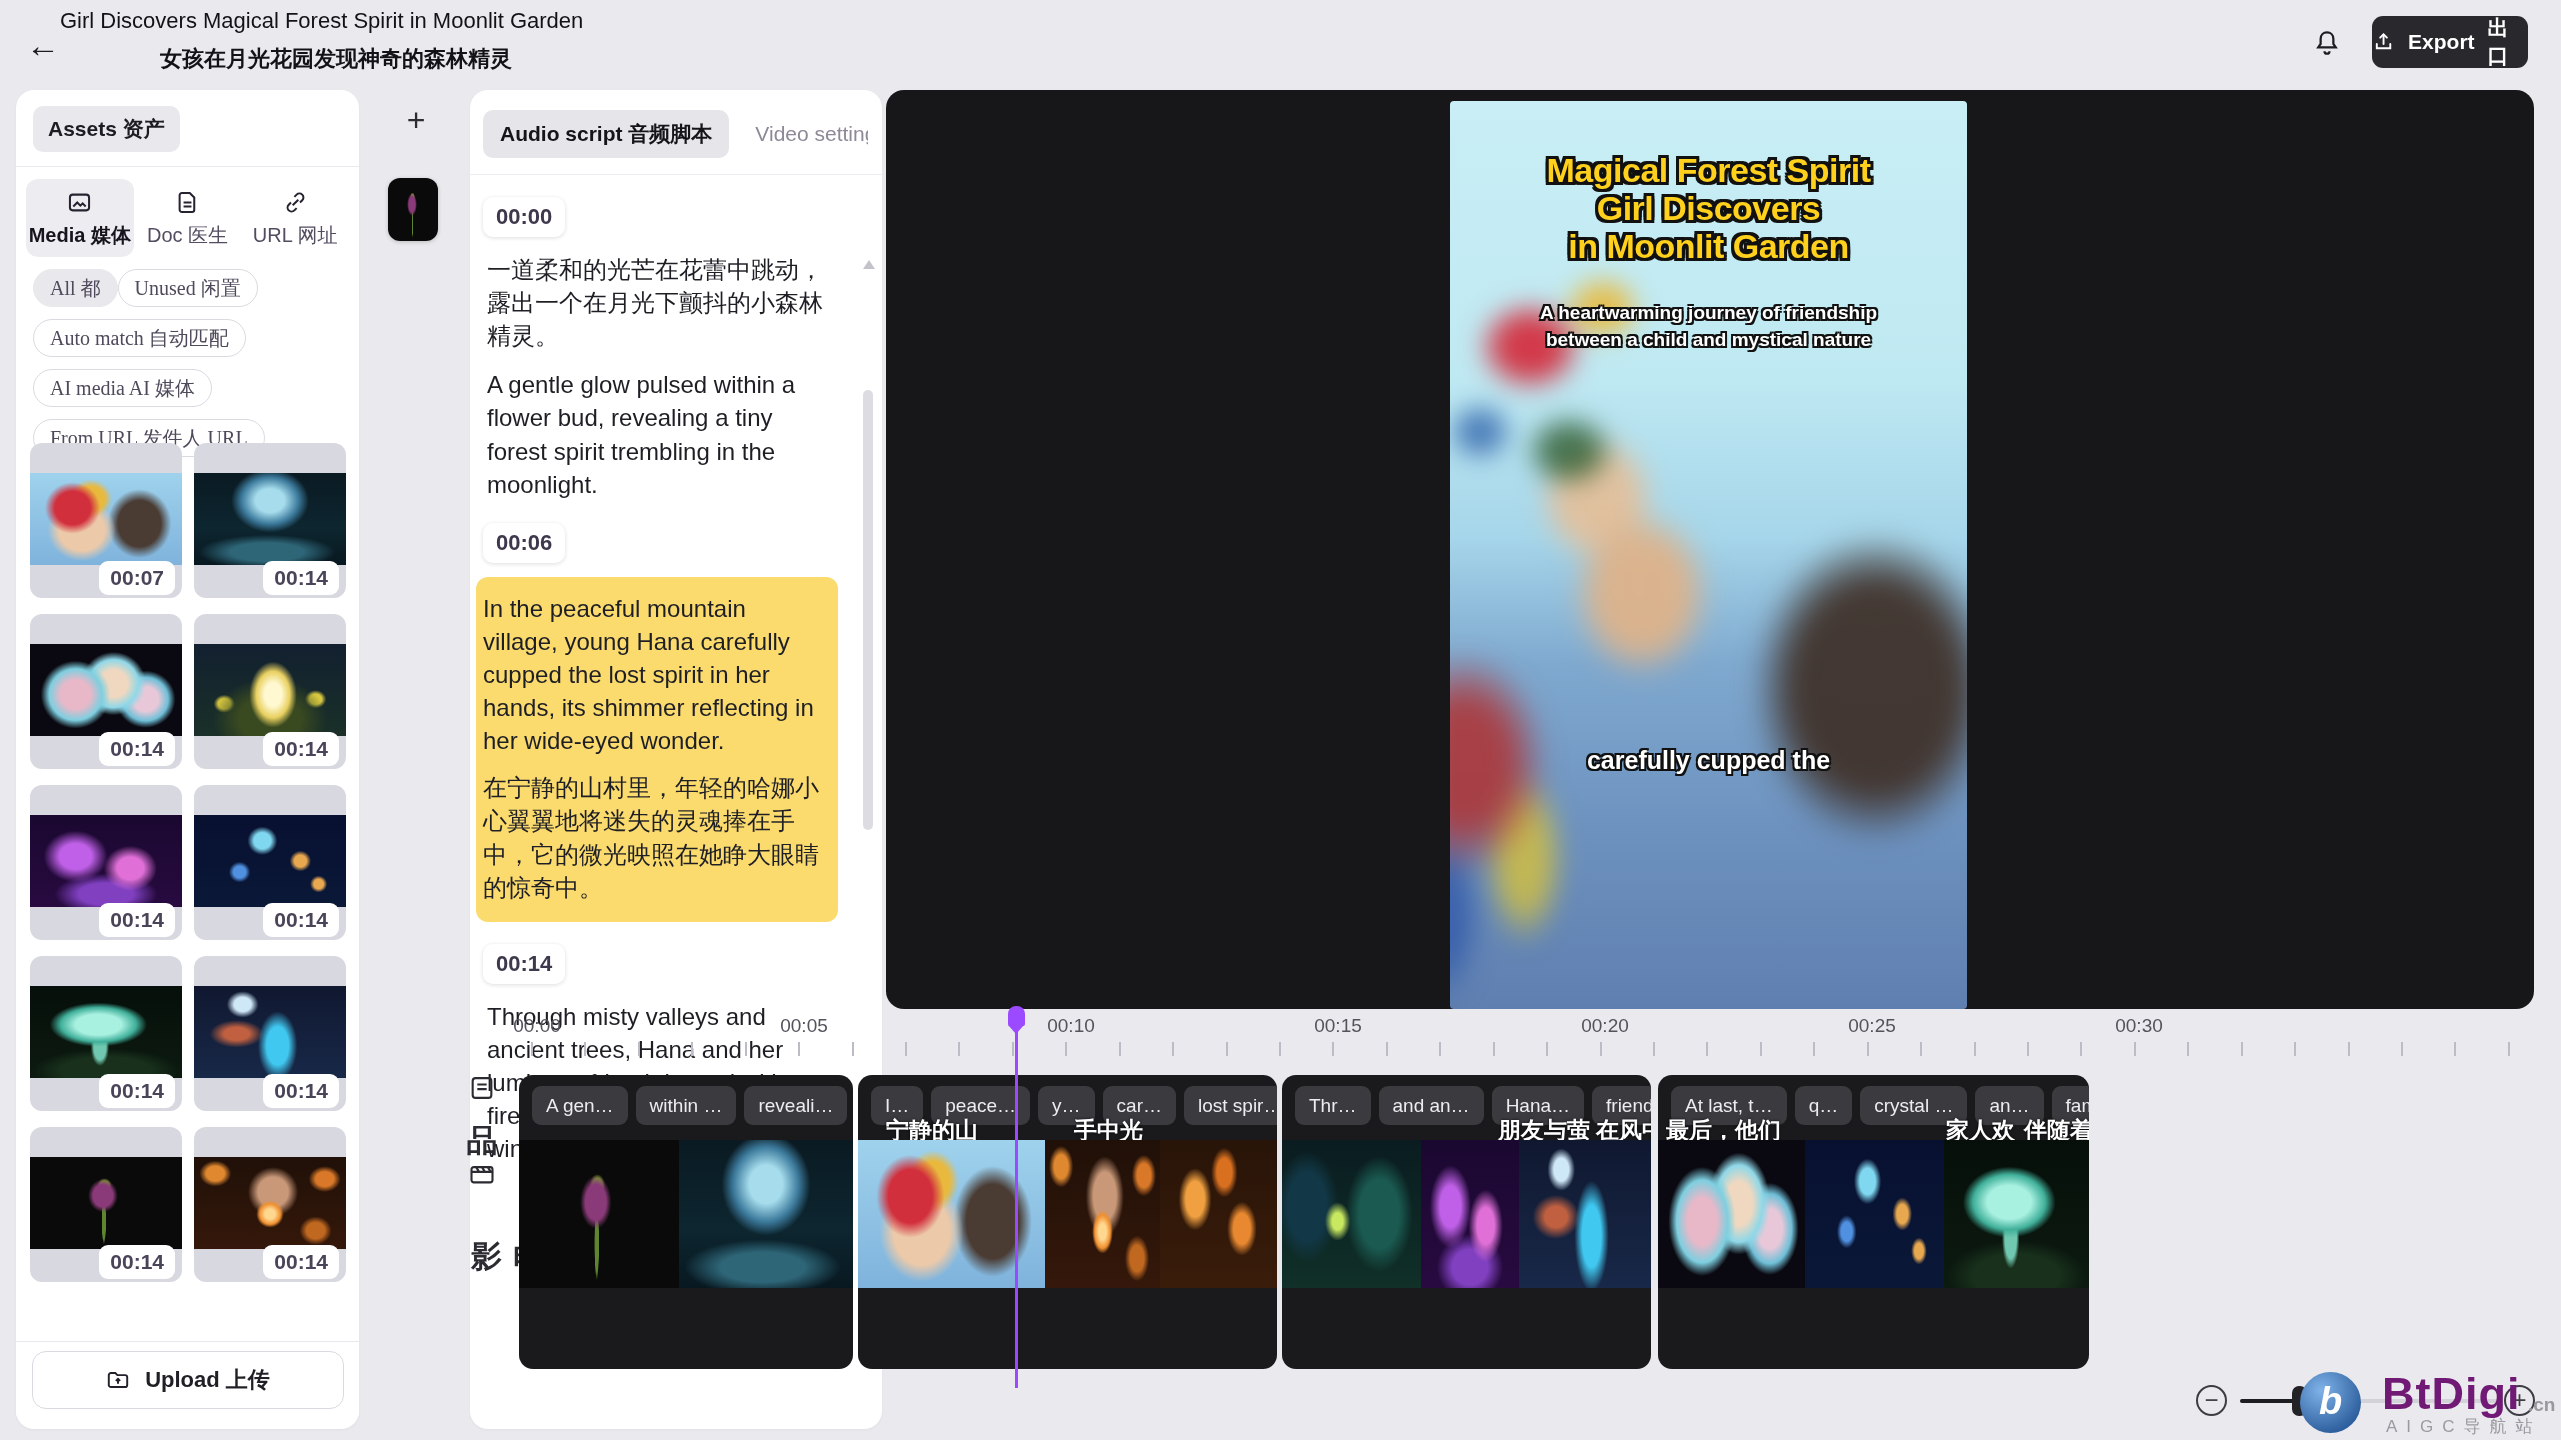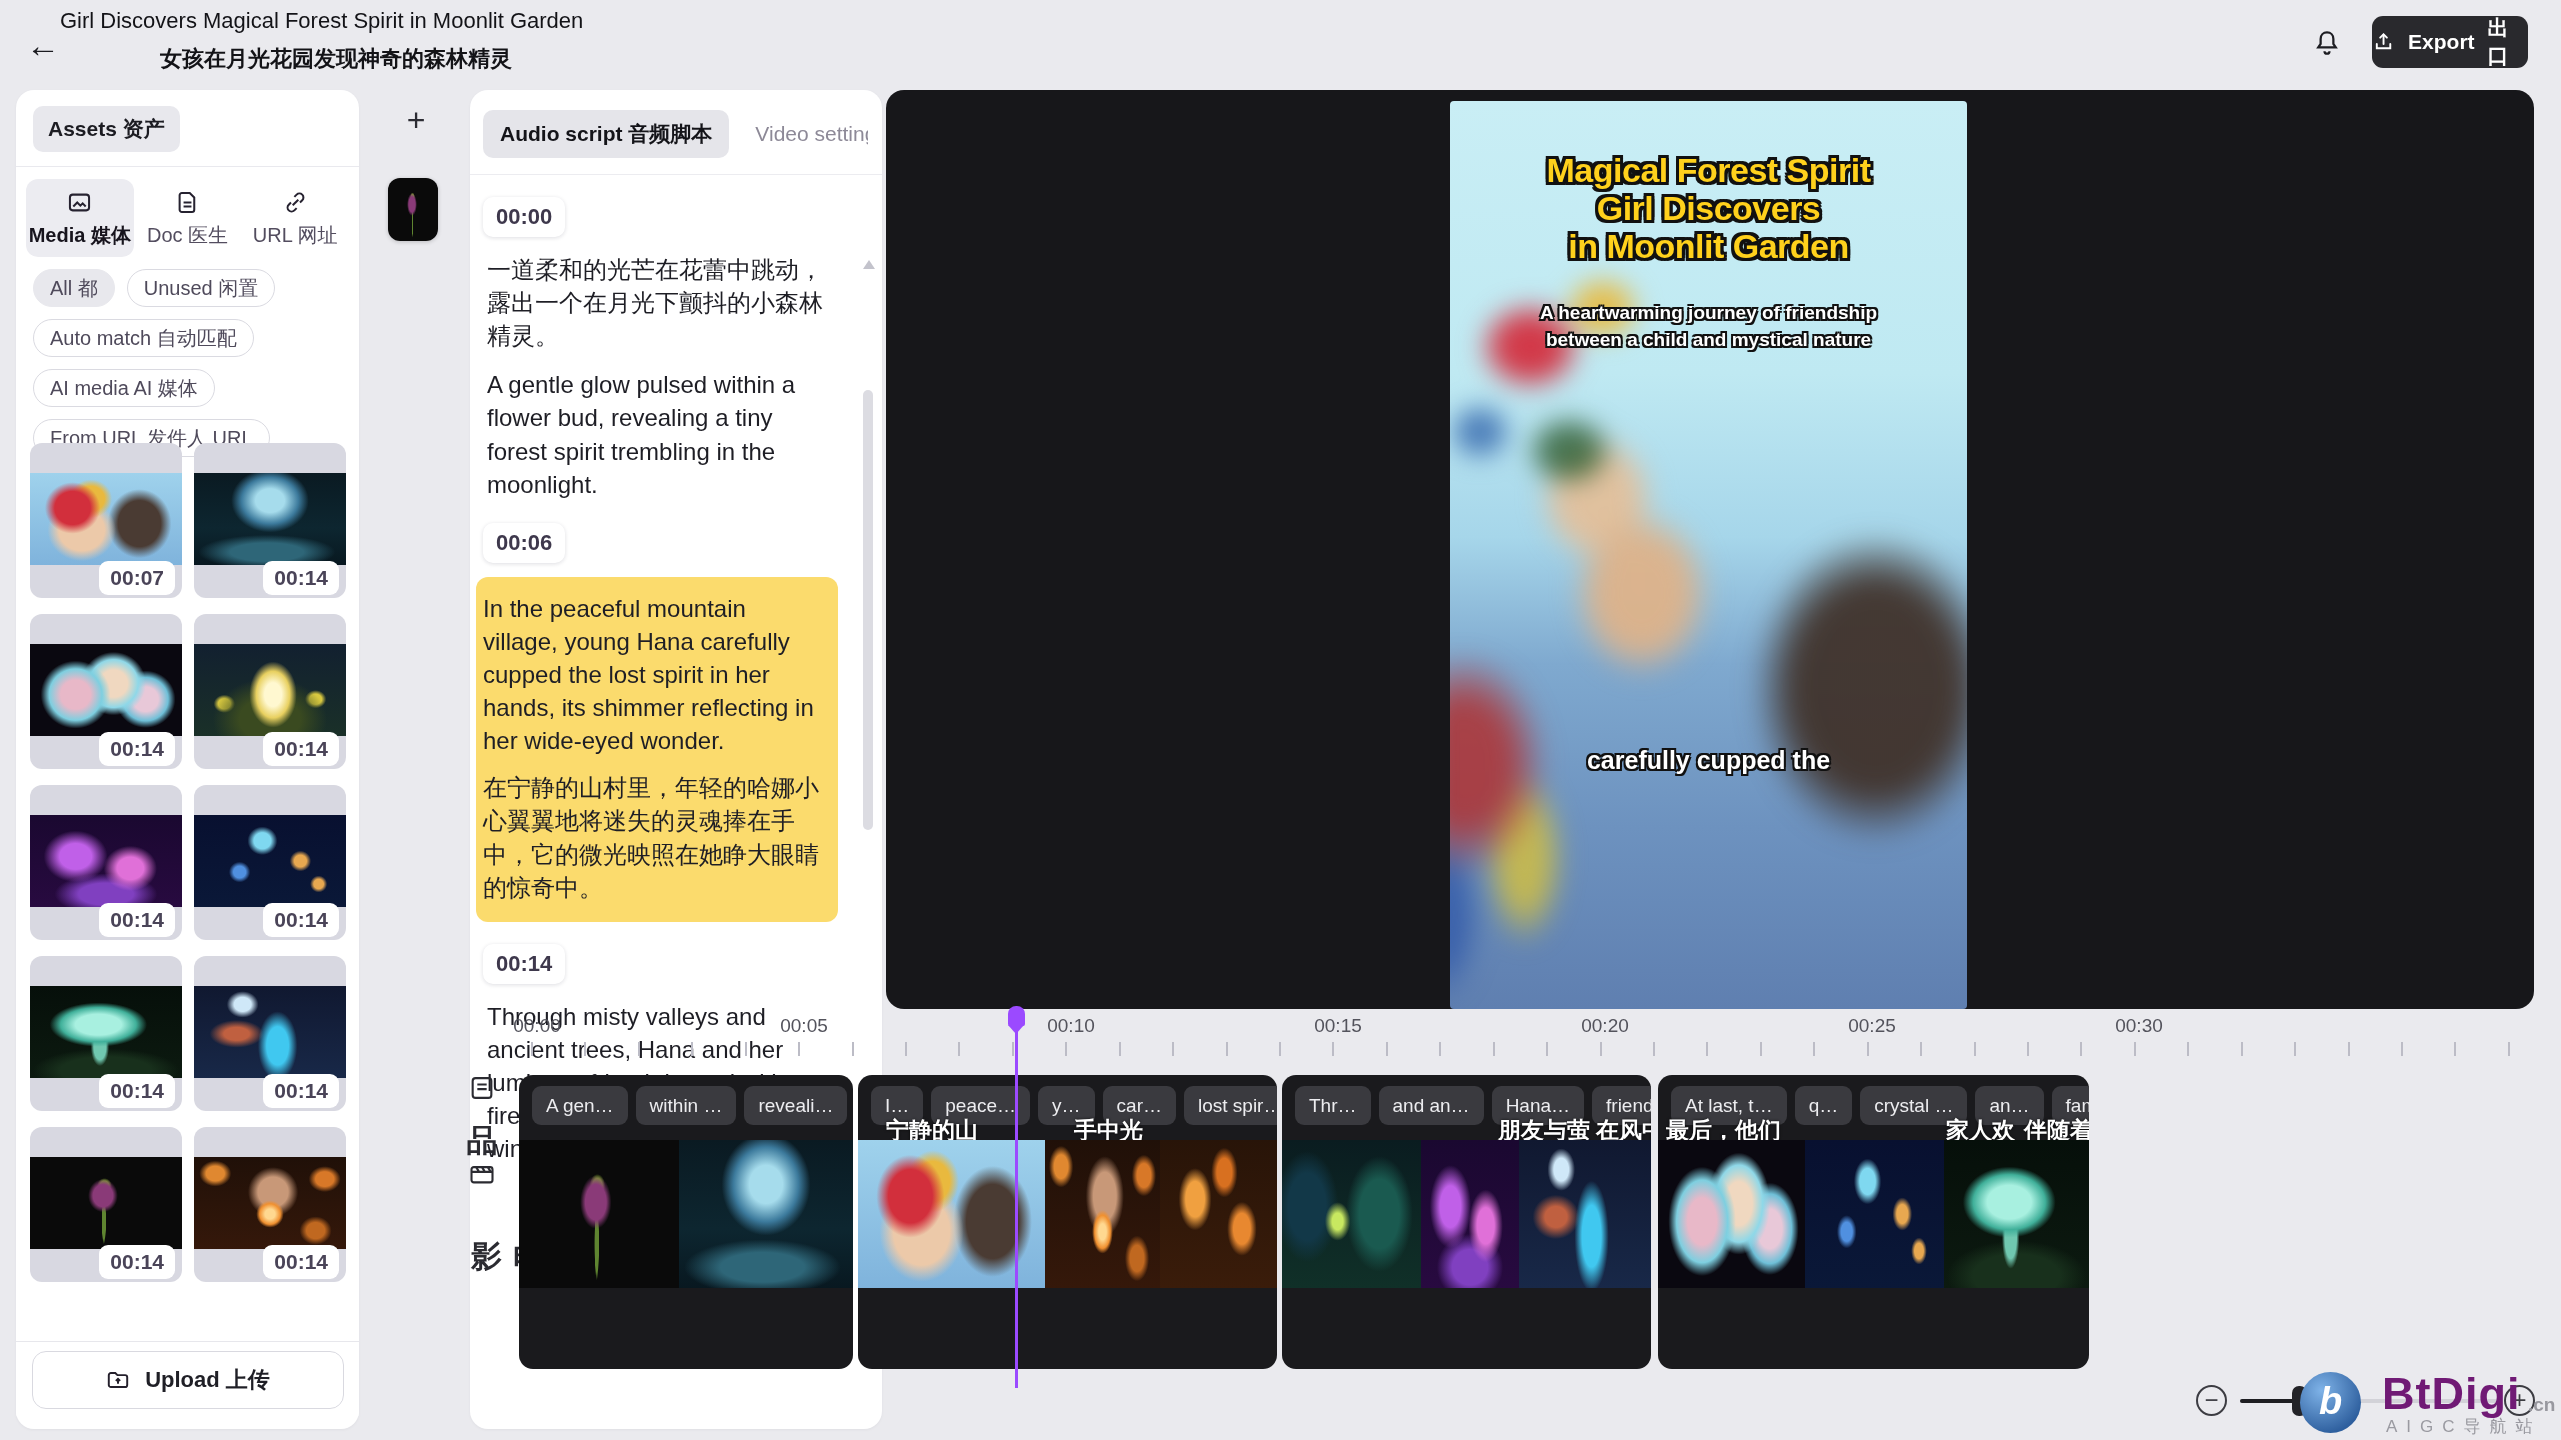--- a/index.html
+++ b/index.html
@@ -24,21 +24,21 @@
   .assets-title { display:inline-flex; margin:16px 0 0 17px; padding:9px 15px; background:#e8e8ed; border-radius:10px;
     font-size:21px; font-weight:700; color:#1c1c22; cursor:pointer; }
   .assets-divider { height:1px; background:#e9e9ee; margin-top:14px; }
   .assets-tabs { display:flex; padding:12px 10px 0 10px; }
   .atab { width:126px; display:flex; flex-direction:column; align-items:center; gap:6px; padding:10px 0 8px; border-radius:12px; cursor:pointer; }
   .atab.active { background:#ececf1; }
   .atab .lbl { font-size:20px; color:#534d5f; }
   .atab.active .lbl { color:#17141d; font-weight:700; }
   .atab svg { width:27px; height:27px; stroke:#262230; }
   .chips { padding:12px 14px 0 17px; }
-  .chips-row { display:flex; gap:12px; margin-bottom:12px; }
+  .chips-row { display:flex; margin-bottom:12px;font-family:Liberation Serif, serif; }
   .chip { display:inline-flex; align-items:center; height:38px; padding:0 16px; border-radius:19px; font-size:20px; color:#4f4a5b;
     border:1.5px solid #dadae1; background:#fff; white-space:nowrap; cursor:pointer; }
   .chip.filled { background:#e8e8ed; border-color:#e8e8ed; }
   .thumb-grid { position:relative; margin-top:-26px; padding:0 14px; display:grid; grid-template-columns:152px 152px; gap:16px 12px; }
   .tcard { position:relative; width:152px; height:155px; background:#d8d8e1; border-radius:12px; overflow:hidden; cursor:pointer; }
   .tcard .timg { position:absolute; left:0; top:30px; width:100%; height:92px; }
   .tbadge { position:absolute; right:7px; top:118px; background:#fff; border-radius:9px; padding:5px 11px;
     font-size:21px; font-weight:700; color:#4a4458; }
   .assets-footer { position:absolute; left:0; bottom:12px; width:100%; height:76px; border-top:1px solid #e7e7ec; background:#fff; display:flex; align-items:center; justify-content:center; }
   .upload-btn { width:312px; height:58px; border:1.5px solid #d9d9e0; border-radius:14px; background:#fff;

